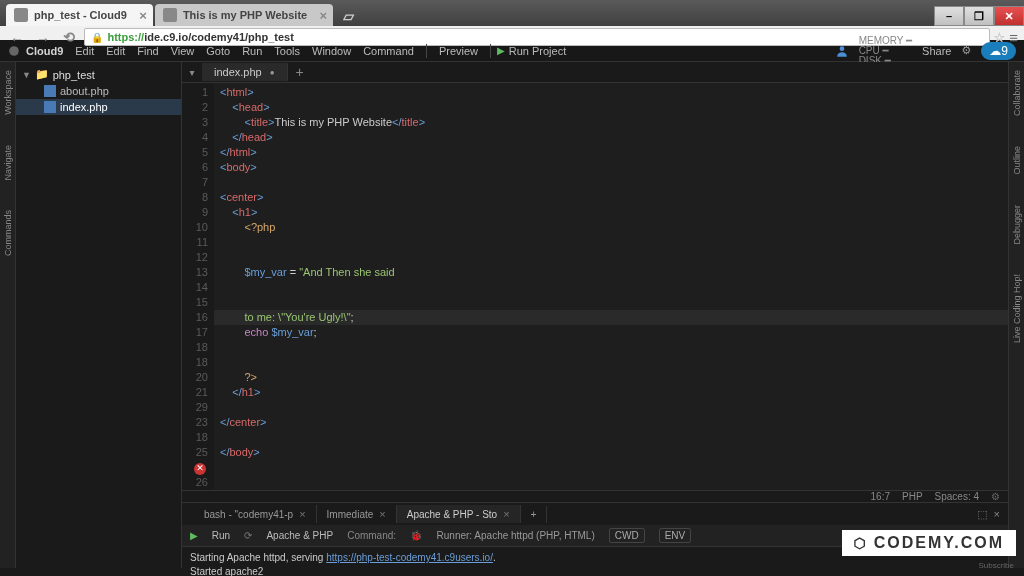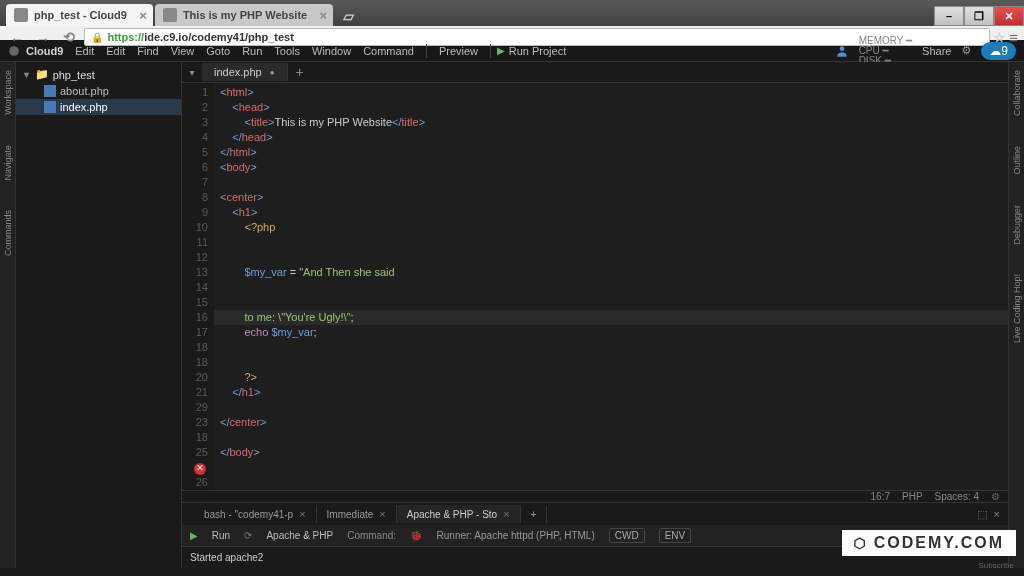--- a/index.html
+++ b/index.html
@@ -269,20 +269,21 @@
         <span>Run</span>
         <span style="color:#777">⟳</span>
         <span>Apache &amp; PHP</span>
         <span class="cmd-label">Command:</span>
         <span style="color:#5a8a5a">🐞</span>
         <span class="runner">Runner: Apache httpd (PHP, HTML)</span>
         <span class="badge">CWD</span>
         <span class="badge">ENV</span>
       </div>
       <div class="term-output">
+        <div><span>Starting Apache httpd, serving </span><span class="link">https://php-test-codemy41.c9users.io/</span><span>.</span></div>
         <div>Started apache2</div>
 
       </div>
     </div>
   </div>
 
   <div class="right-rail" id="right-rail">
       <div class="rail-text">Collaborate</div>
       <div class="rail-text">Outline</div>
       <div class="rail-text">Debugger</div>

